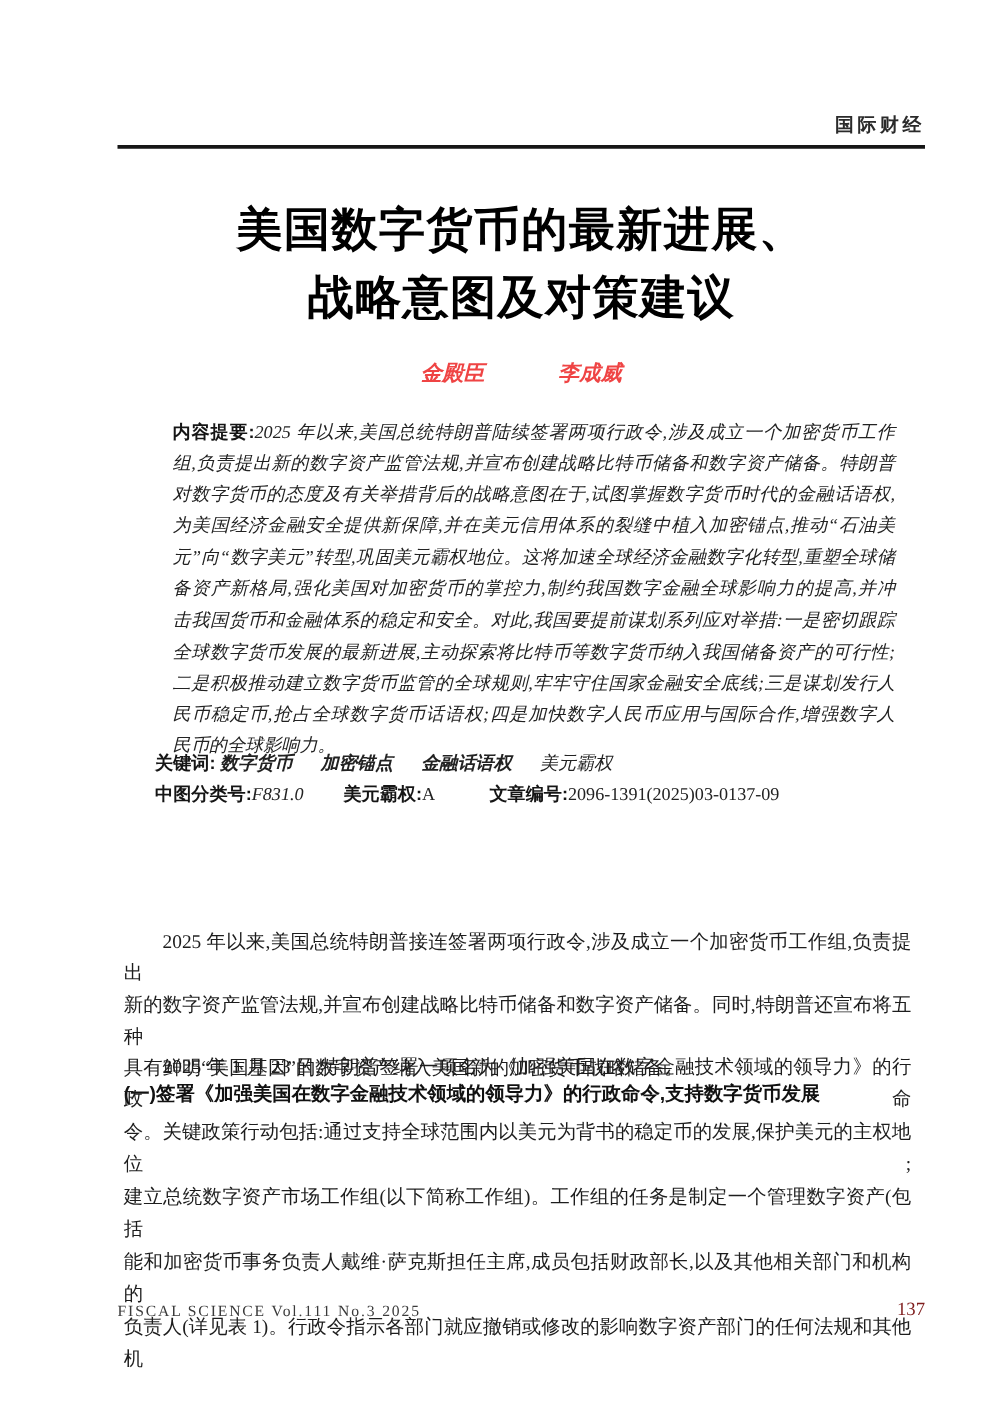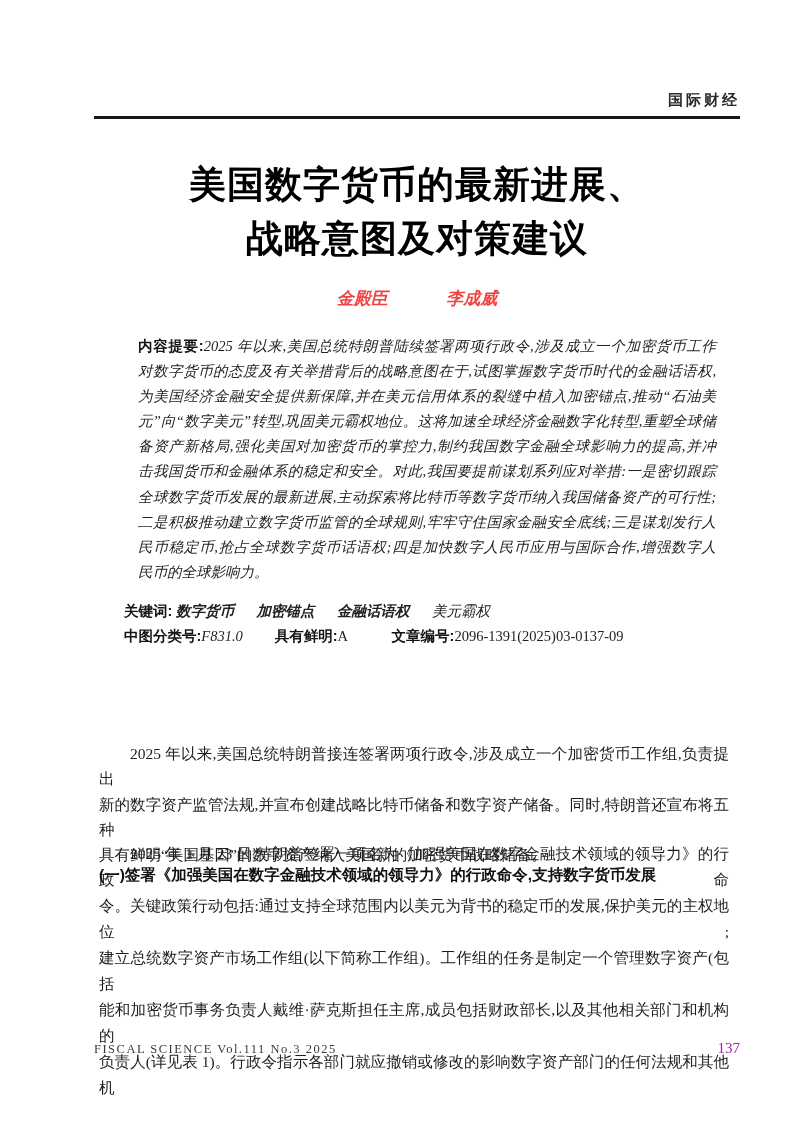--- a/index.html
+++ b/index.html
@@ -28,21 +28,21 @@
   .section-heading{position:absolute;top:682px;left:80px;width:646px;margin:0;text-align:center;
     font-family:"Liberation Sans","DejaVu Sans",sans-serif;font-size:18px;font-weight:700;letter-spacing:.5px;color:#111;}
   .para{position:absolute;left:85px;width:630px;font-size:15.5px;color:#1d1d1d;}
   .para1{top:741px;line-height:25.3px;}
   .sub-heading{position:absolute;top:865px;left:85px;width:630px;margin:0;
     font-family:Liberation Sans, sans-serif;font-size:15.5px;font-weight:700;color:#111;}
   .para2{top:841px;line-height:26px;}
   .indent{text-indent:2em;}
   .footer-journal{position:absolute;top:1042px;left:80px;width:646px;text-align:left;
     font-size:12.5px;letter-spacing:1.5px;color:#3a3a3a;}
-  .footer-page{position:absolute;top:1040px;left:660px;width:66px;text-align:right;font-size:15px;color:#a21caf;}
+  .footer-page{position:absolute;top:1040px;left:660px;width:66px;text-align:right;font-size:15px;color:#7f1d1d;}
 </style>
 </head>
 <body>
 
 <div class="page">
 
   <div class="header">
     <span class="section-label">国际财经</span>
   </div>
   <div class="header-rule"></div>
@@ -54,41 +54,42 @@
 
   <div class="authors kai">
     <span class="author">金殿臣</span>
     <span class="author">李成威</span>
   </div>
 
   <div class="abstract">
     <div class="line jline">
       <span class="blabel">内容提要:</span><span class="kai">2025 年以来,美国总统特朗普陆续签署两项行政令,涉及成立一个加密货币工作</span>
     </div>
+    <div class="line jline kai">组,负责提出新的数字资产监管法规,并宣布创建战略比特币储备和数字资产储备。特朗普</div>
     <div class="line jline kai">对数字货币的态度及有关举措背后的战略意图在于,试图掌握数字货币时代的金融话语权,</div>
     <div class="line jline kai">为美国经济金融安全提供新保障,并在美元信用体系的裂缝中植入加密锚点,推动“石油美</div>
     <div class="line jline kai">元”向“数字美元”转型,巩固美元霸权地位。这将加速全球经济金融数字化转型,重塑全球储</div>
     <div class="line jline kai">备资产新格局,强化美国对加密货币的掌控力,制约我国数字金融全球影响力的提高,并冲</div>
     <div class="line jline kai">击我国货币和金融体系的稳定和安全。对此,我国要提前谋划系列应对举措:一是密切跟踪</div>
     <div class="line jline kai">全球数字货币发展的最新进展,主动探索将比特币等数字货币纳入我国储备资产的可行性;</div>
     <div class="line jline kai">二是积极推动建立数字货币监管的全球规则,牢牢守住国家金融安全底线;三是谋划发行人</div>
     <div class="line jline kai">民币稳定币,抢占全球数字货币话语权;四是加快数字人民币应用与国际合作,增强数字人</div>
     <div class="line kai">民币的全球影响力。</div>
   </div>
 
   <div class="meta-keywords">
     <span class="blabel">关键词:</span>
     <span class="kai kw">数字货币</span>
     <span class="kai kw">加密锚点</span>
     <span class="kai kw">金融话语权</span>
     <span class="kai">美元霸权</span>
   </div>
 
   <div class="meta-class">
-    <span><span class="blabel">中图分类号:</span><span class="pair-gap1">F831.0</span></span><span><span class="blabel">具有鲜明:</span><span class="pair-gap2">A</span></span><span><span class="blabel">文章编号:</span><span>2096-1391(2025)03-0137-09</span></span>
+    <span><span class="blabel">中图分类号:</span><span class="pair-gap1">F831.0</span></span><span><span class="blabel">美元霸权:</span><span class="pair-gap2">A</span></span><span><span class="blabel">文章编号:</span><span>2096-1391(2025)03-0137-09</span></span>
   </div>
 
 
   <div class="para para1">
     <div class="line jline indent">2025 年以来,美国总统特朗普接连签署两项行政令,涉及成立一个加密货币工作组,负责提出</div>
     <div class="line jline">新的数字资产监管法规,并宣布创建战略比特币储备和数字资产储备。同时,特朗普还宣布将五种</div>
     <div class="line">具有鲜明“美国基因”的数字资产纳入美国新的加密货币战略储备。</div>
   </div>
 
   <h3 class="sub-heading">(一)签署《加强美国在数字金融技术领域的领导力》的行政命令,支持数字货币发展</h3>

